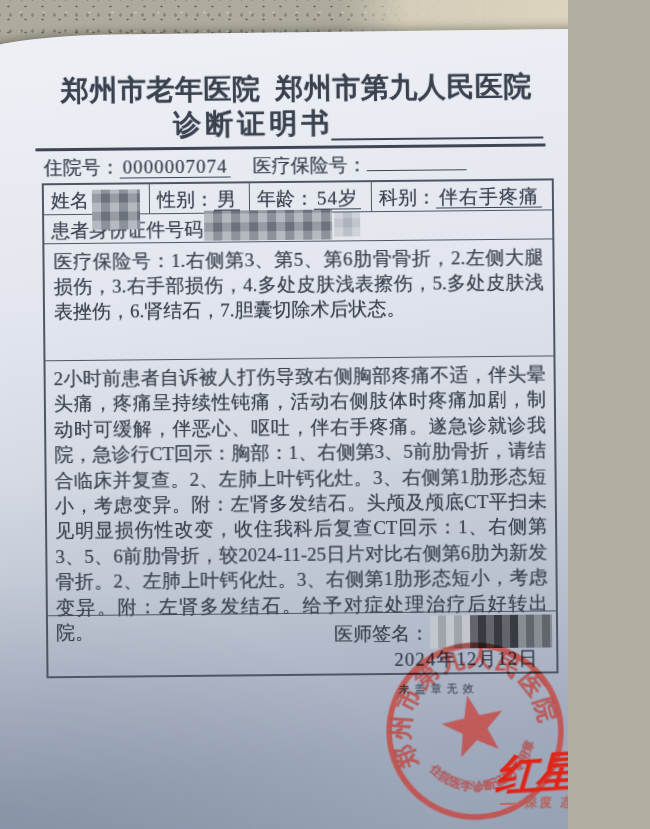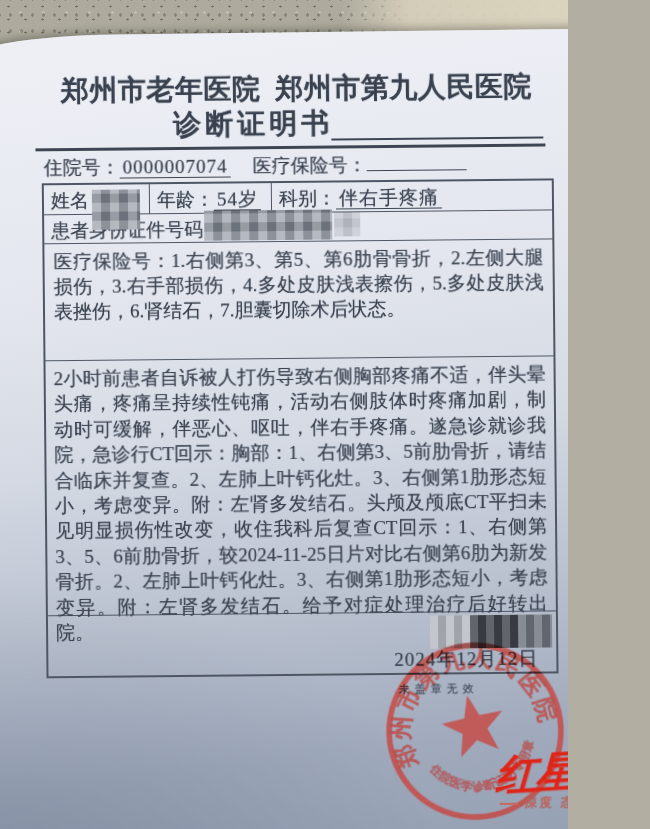--- a/index.html
+++ b/index.html
@@ -113,20 +113,23 @@
 
     <div class="abs admission-row">
       <span>住院号：</span><span class="u-val">0000007074</span><span class="sp"></span><span>医疗保险号：</span><span class="blank-line"></span>
     </div>
 
     <div class="abs tbl">
       <div class="row r1">
         <div class="cell c1">
           <span>姓名：</span>
         </div>
+        <div class="cell c2">
+          <span>性别：</span><span class="u-val">男</span>
+        </div>
         <div class="cell c3">
           <span>年龄：</span><span class="u-val">54岁</span>
         </div>
         <div class="cell c4">
           <span>科别：</span><span class="u-val">伴右手疼痛</span>
         </div>
       </div>
 
       <div class="row r2">
         <span>患者身份证件号码:</span>
@@ -134,20 +137,21 @@
 
       <div class="row r3">
         <span>医疗保险号：</span><span>1.右侧第3、第5、第6肋骨骨折，2.左侧大腿损伤，3.右手部损伤，4.多处皮肤浅表擦伤，5.多处皮肤浅表挫伤，6.肾结石，7.胆囊切除术后状态。</span>
       </div>
 
       <div class="row r4">
         <span>2小时前患者自诉被人打伤导致右侧胸部疼痛不适，伴头晕头痛，疼痛呈持续性钝痛，活动右侧肢体时疼痛加剧，制动时可缓解，伴恶心、呕吐，伴右手疼痛。遂急诊就诊我院，急诊行CT回示：胸部：1、右侧第3、5前肋骨折，请结合临床并复查。2、左肺上叶钙化灶。3、右侧第1肋形态短小，考虑变异。附：左肾多发结石。头颅及颅底CT平扫未见明显损伤性改变，收住我科后复查CT回示：1、右侧第3、5、6前肋骨折，较2024-11-25日片对比右侧第6肋为新发骨折。2、左肺上叶钙化灶。3、右侧第1肋形态短小，考虑变异。附：左肾多发结石。给予对症处理治疗后好转出院。</span>
       </div>
 
       <div class="row r5">
+        <span class="sig-label">医师签名：</span>
         <span class="issue-date">2024年12月12日</span>
       </div>
     </div>
 
     <div class="abs mosaic name-mosaic"></div>
     <div class="abs mosaic id-mosaic"></div>
     <div class="abs mosaic id-mosaic-tail"></div>
     <div class="abs sig-mosaic">
       <div class="sig-b1"></div>
       <div class="sig-b2"></div>

